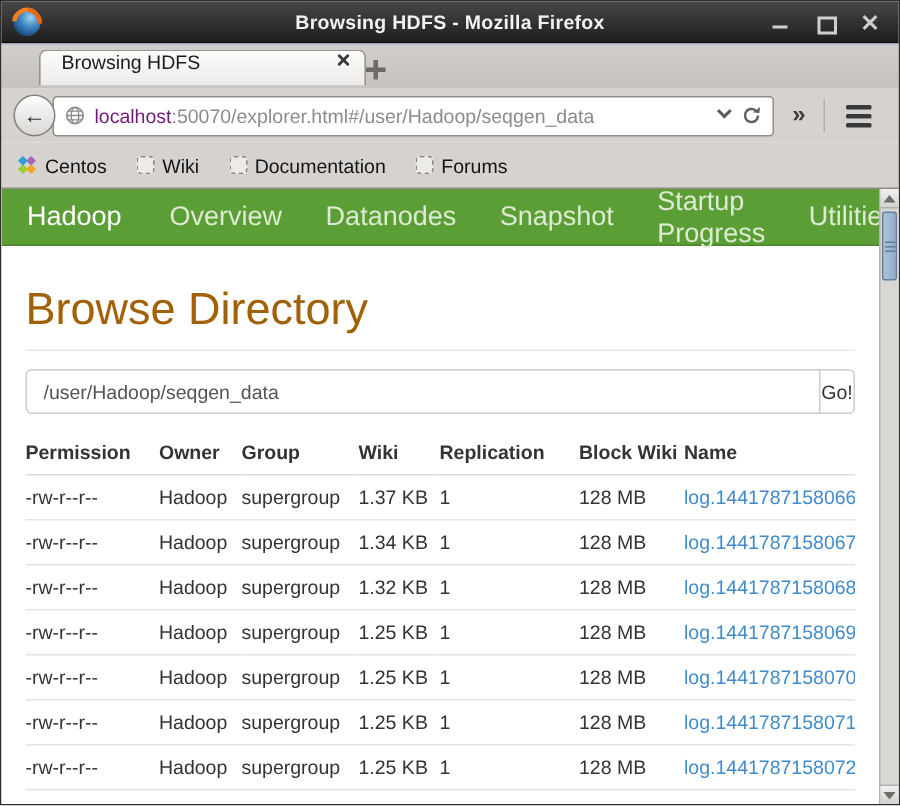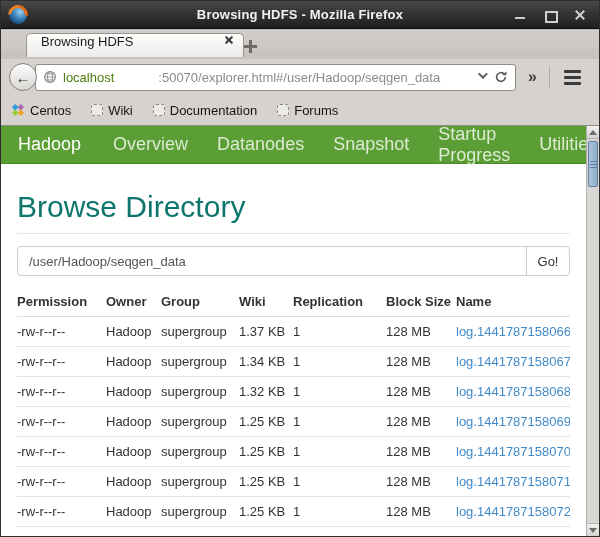--- a/index.html
+++ b/index.html
@@ -43,22 +43,22 @@
 
   
   .nav-toolbar { height: 36px; background: #d6d2cf; display: flex; align-items: center; padding: 0 10px 0 8px; flex-shrink: 0; }
   .back-btn { width: 28px; height: 28px; border-radius: 50%; border: 1px solid #858179;
               background: linear-gradient(#fdfdfd, #d9d7d4); display: flex; align-items: center; justify-content: center;
               font-size: 15px; color: #2e2e2e; flex-shrink: 0; z-index: 1; }
   .url-field { flex: 1; height: 27px; margin-left: -2px; background: #fff; border: 1px solid #8f8b86; border-radius: 3px;
                display: flex; align-items: center; padding: 0 7px; overflow: hidden; }
   .globe-icon { flex-shrink: 0; margin-right: 6px; display: flex; }
   .url-text { font-size: 13px; white-space: nowrap; overflow: hidden; flex: 1; }
-  .url-host { color: #4d7c0f; }
-  .url-path { color: #8b8b8b; margin-left: 44px; }
+  .url-host { color: #701a75; }
+  .url-path { color: #8b8b8b; }
   .url-chevron { width: 7px; height: 7px; border-right: 2px solid #5c5c5c; border-bottom: 2px solid #5c5c5c;
                  transform: rotate(45deg) translateY(-2px); margin: 0 9px 3px 8px; flex-shrink: 0; }
   .reload-icon { flex-shrink: 0; display: flex; }
   .more-tools { font-size: 16px; color: #3c3c3c; padding: 0 12px; font-weight: bold; }
   .toolbar-sep { width: 1px; height: 22px; background: #b2aeaa; }
   .menu-btn { display: flex; flex-direction: column; gap: 3px; padding: 0 8px 0 14px; }
   .menu-btn span { width: 17px; height: 3px; background: #3a3a3a; border-radius: 1px; }
 
   
   .bookmarks-bar { height: 31px; background: #d6d2cf; border-bottom: 1px solid #8e8a85;
@@ -77,27 +77,27 @@
 
   
   .site-navbar { height: 38px; background: var(--navbar-green, #5b9e35); border-bottom: 1px solid #4c862b;
                  display: flex; align-items: center; padding: 0 17px; }
   .brand { color: #fff; font-size: 18px; margin-right: 32px; }
   .site-nav-items { display: flex; align-items: center; gap: 29px; }
   .site-nav-link { color: #dcebd1; font-size: 18px; display: flex; align-items: center; gap: 5px; }
   .caret-down { width: 0; height: 0; border-left: 4px solid transparent; border-right: 4px solid transparent;
                 border-top: 4px solid #dcebd1; }
 
-  .page-heading { font-size: 30px; font-weight: 400; color: #0f766e; margin: 26px 16px 10px; line-height: 1.1; }
+  .page-heading { font-size: 30px; font-weight: 400; color: #a16207; margin: 26px 16px 10px; line-height: 1.1; }
   .heading-rule { border: none; border-top: 1px solid #e7e7e7; margin: 0 16px 12px; }
 
   .path-row { display: flex; margin: 0 16px; height: 30px; }
   .path-input { flex: 1; border: 1px solid #ccc; border-radius: 4px 0 0 4px; padding: 0 11px;
                 font-size: 13px; color: #555; font-family: "Liberation Sans", "DejaVu Sans", sans-serif; outline: none; }
-  .go-btn { width: 44px; margin-left: -1px; border: 1px solid #ccc; border-radius: 0 4px 4px 0;
+  .go-btn { width: 24px; margin-left: -1px; border: 1px solid #ccc; border-radius: 0 4px 4px 0;
             background: #fff; font-size: 13px; color: #333; font-family: "Liberation Sans", "DejaVu Sans", sans-serif; }
 
   .file-table { margin: 10px 16px 0; width: calc(100% - 32px); border-collapse: collapse; font-size: 13px; color: #333; table-layout: fixed; }
   .file-table th { text-align: left; font-weight: bold; padding: 8px 8px 7px 0; border-bottom: 1px solid #ddd; white-space: nowrap; }
   .file-table td { padding: 7px 8px 7px 0; border-bottom: 1px solid #e4e4e4; white-space: nowrap; overflow: hidden; }
   .file-table a { color: var(--link-blue, #428bca); text-decoration: none; }
 
   
   .scrollbar { position: absolute; right: 0; top: 0; bottom: 0; width: 13px; background: #d9d7d4; border-left: 1px solid #b3b1ae; }
   .sb-btn { position: absolute; left: 0; right: 0; height: 13px; background: linear-gradient(#f2f1f0, #d4d2cf); display: flex; align-items: center; justify-content: center; }
@@ -228,21 +228,21 @@
             <col style="width:70px">
             <col>
         </colgroup>
         <thead>
             <tr>
               <th>Permission</th>
               <th>Owner</th>
               <th>Group</th>
               <th>Wiki</th>
               <th>Replication</th>
-              <th>Block Size</th>
+              <th>Block Wiki</th>
               <th>Name</th>
             </tr>
           </thead>
         <tbody>
             <tr>
               <td>-rw-r--r--</td>
               <td>Hadoop</td>
               <td>supergroup</td>
               <td>1.37 KB</td>
               <td>1</td>

